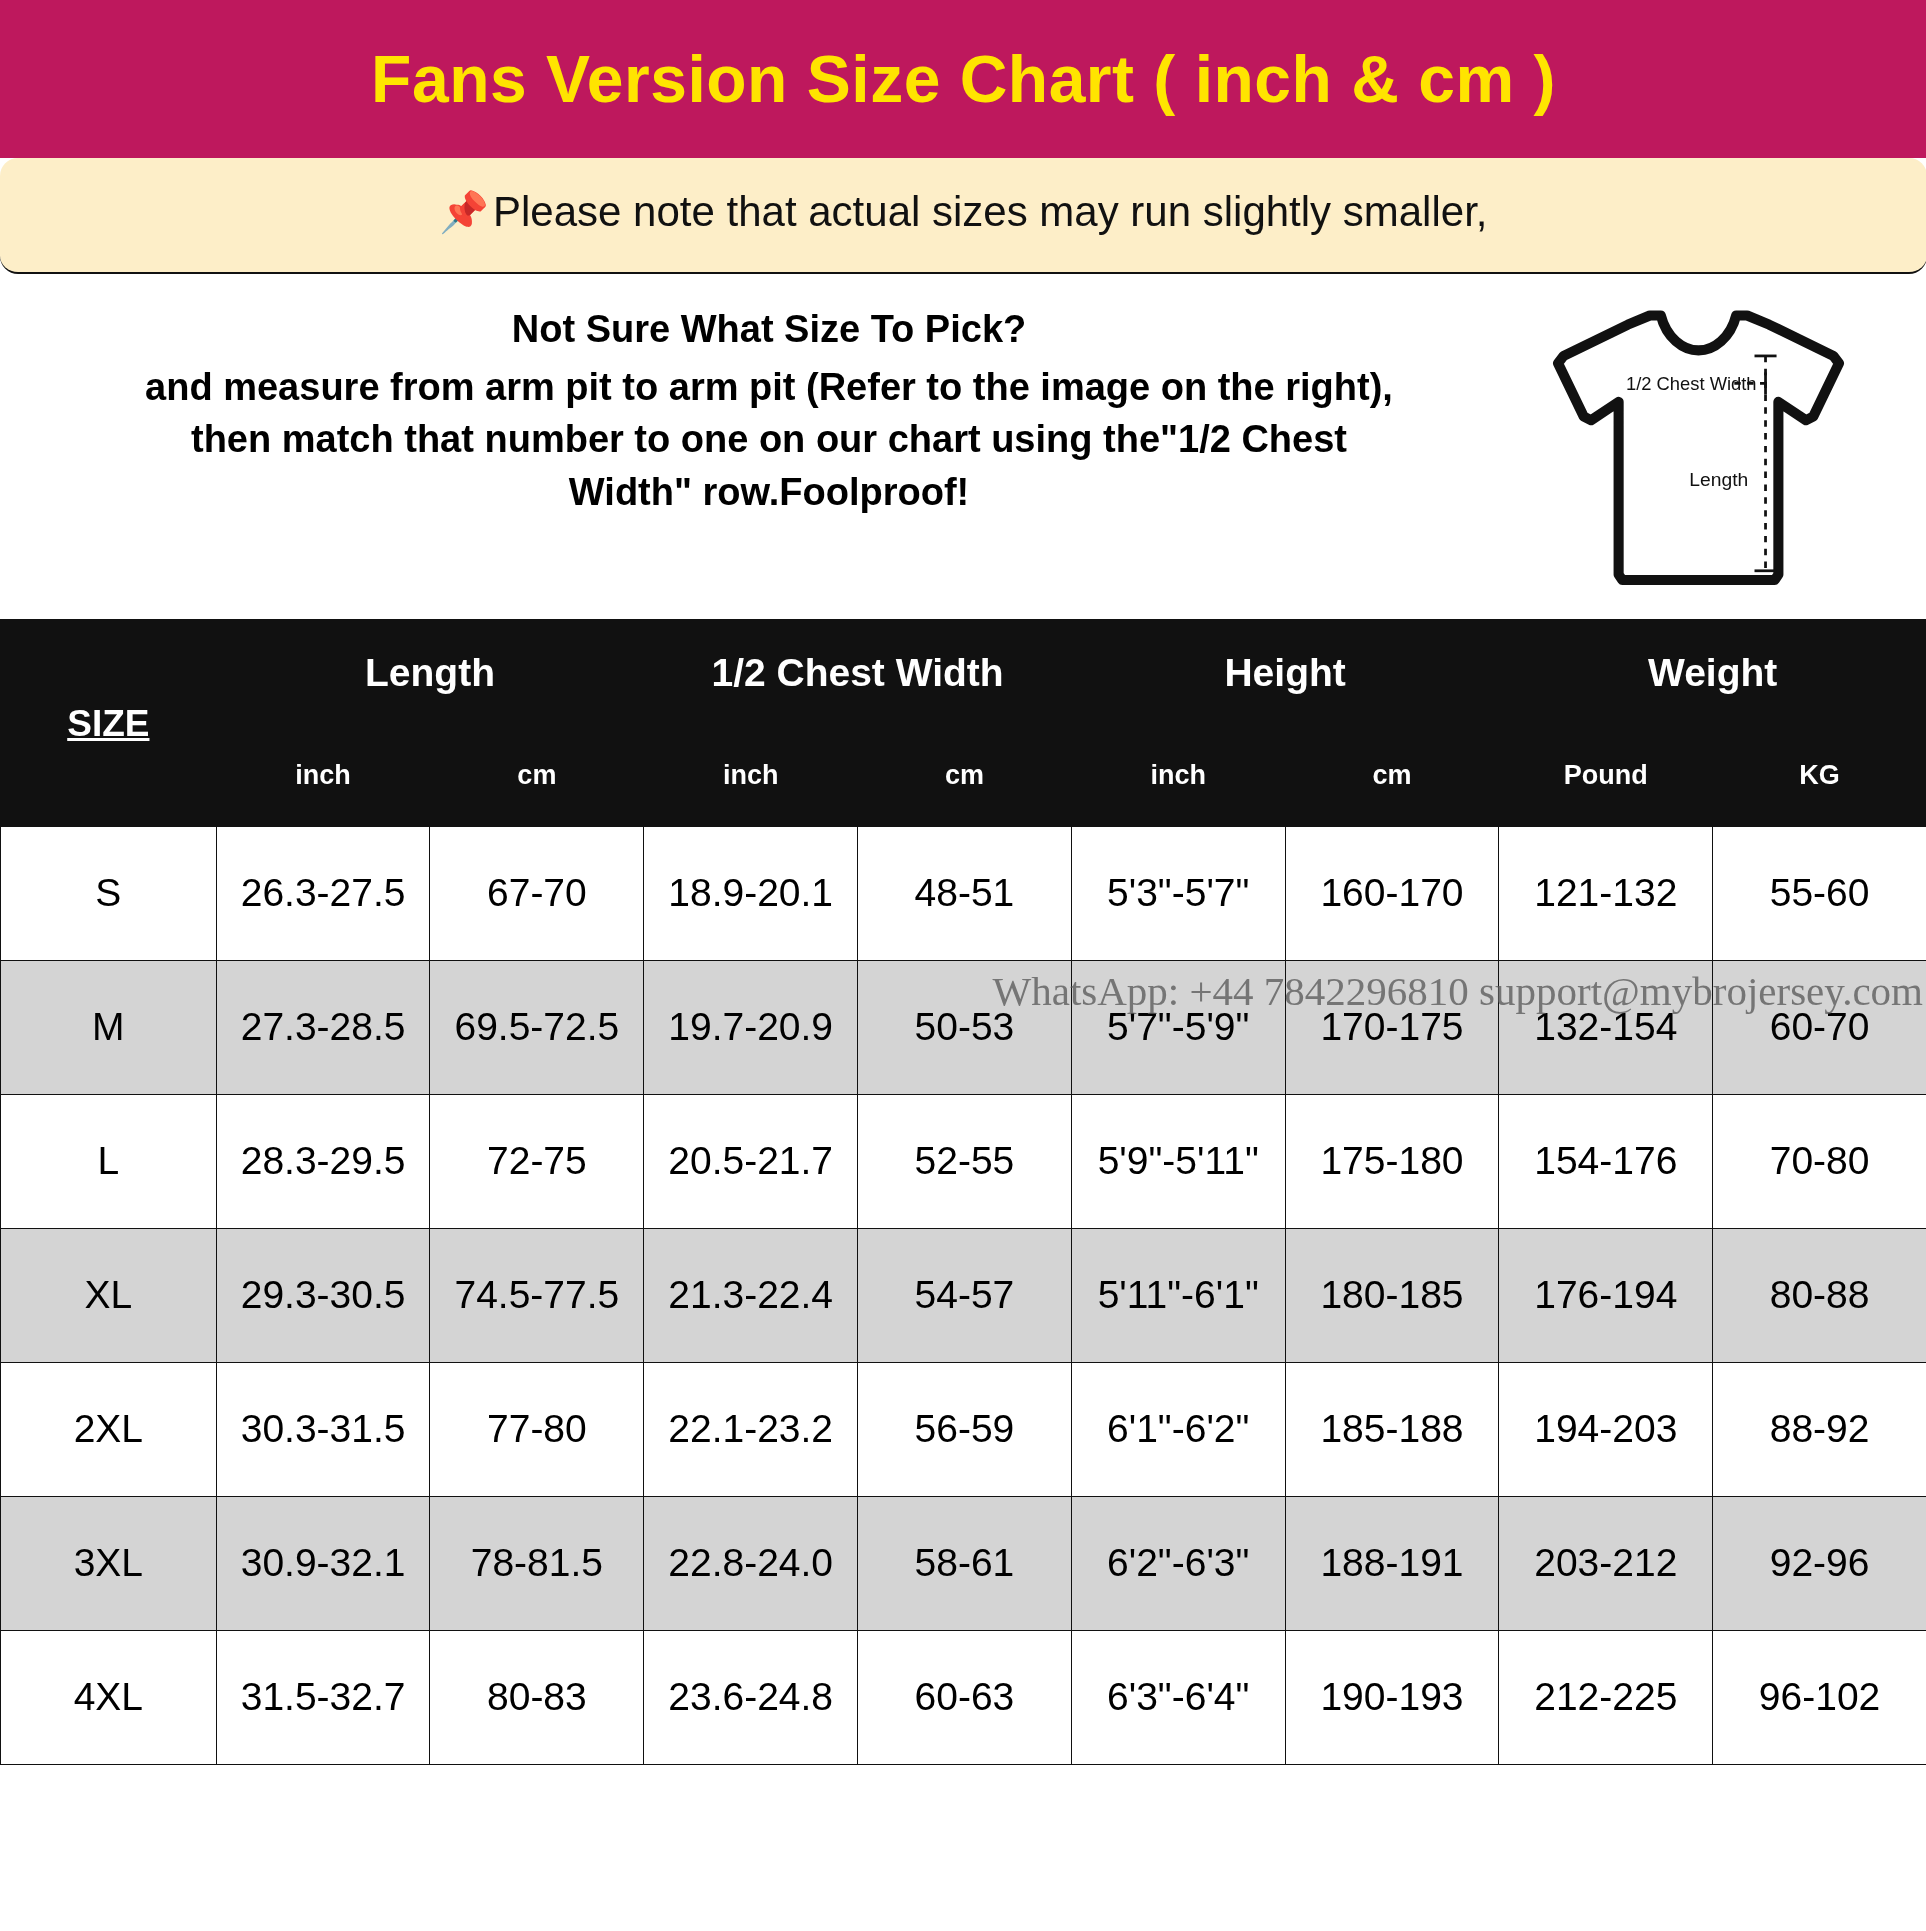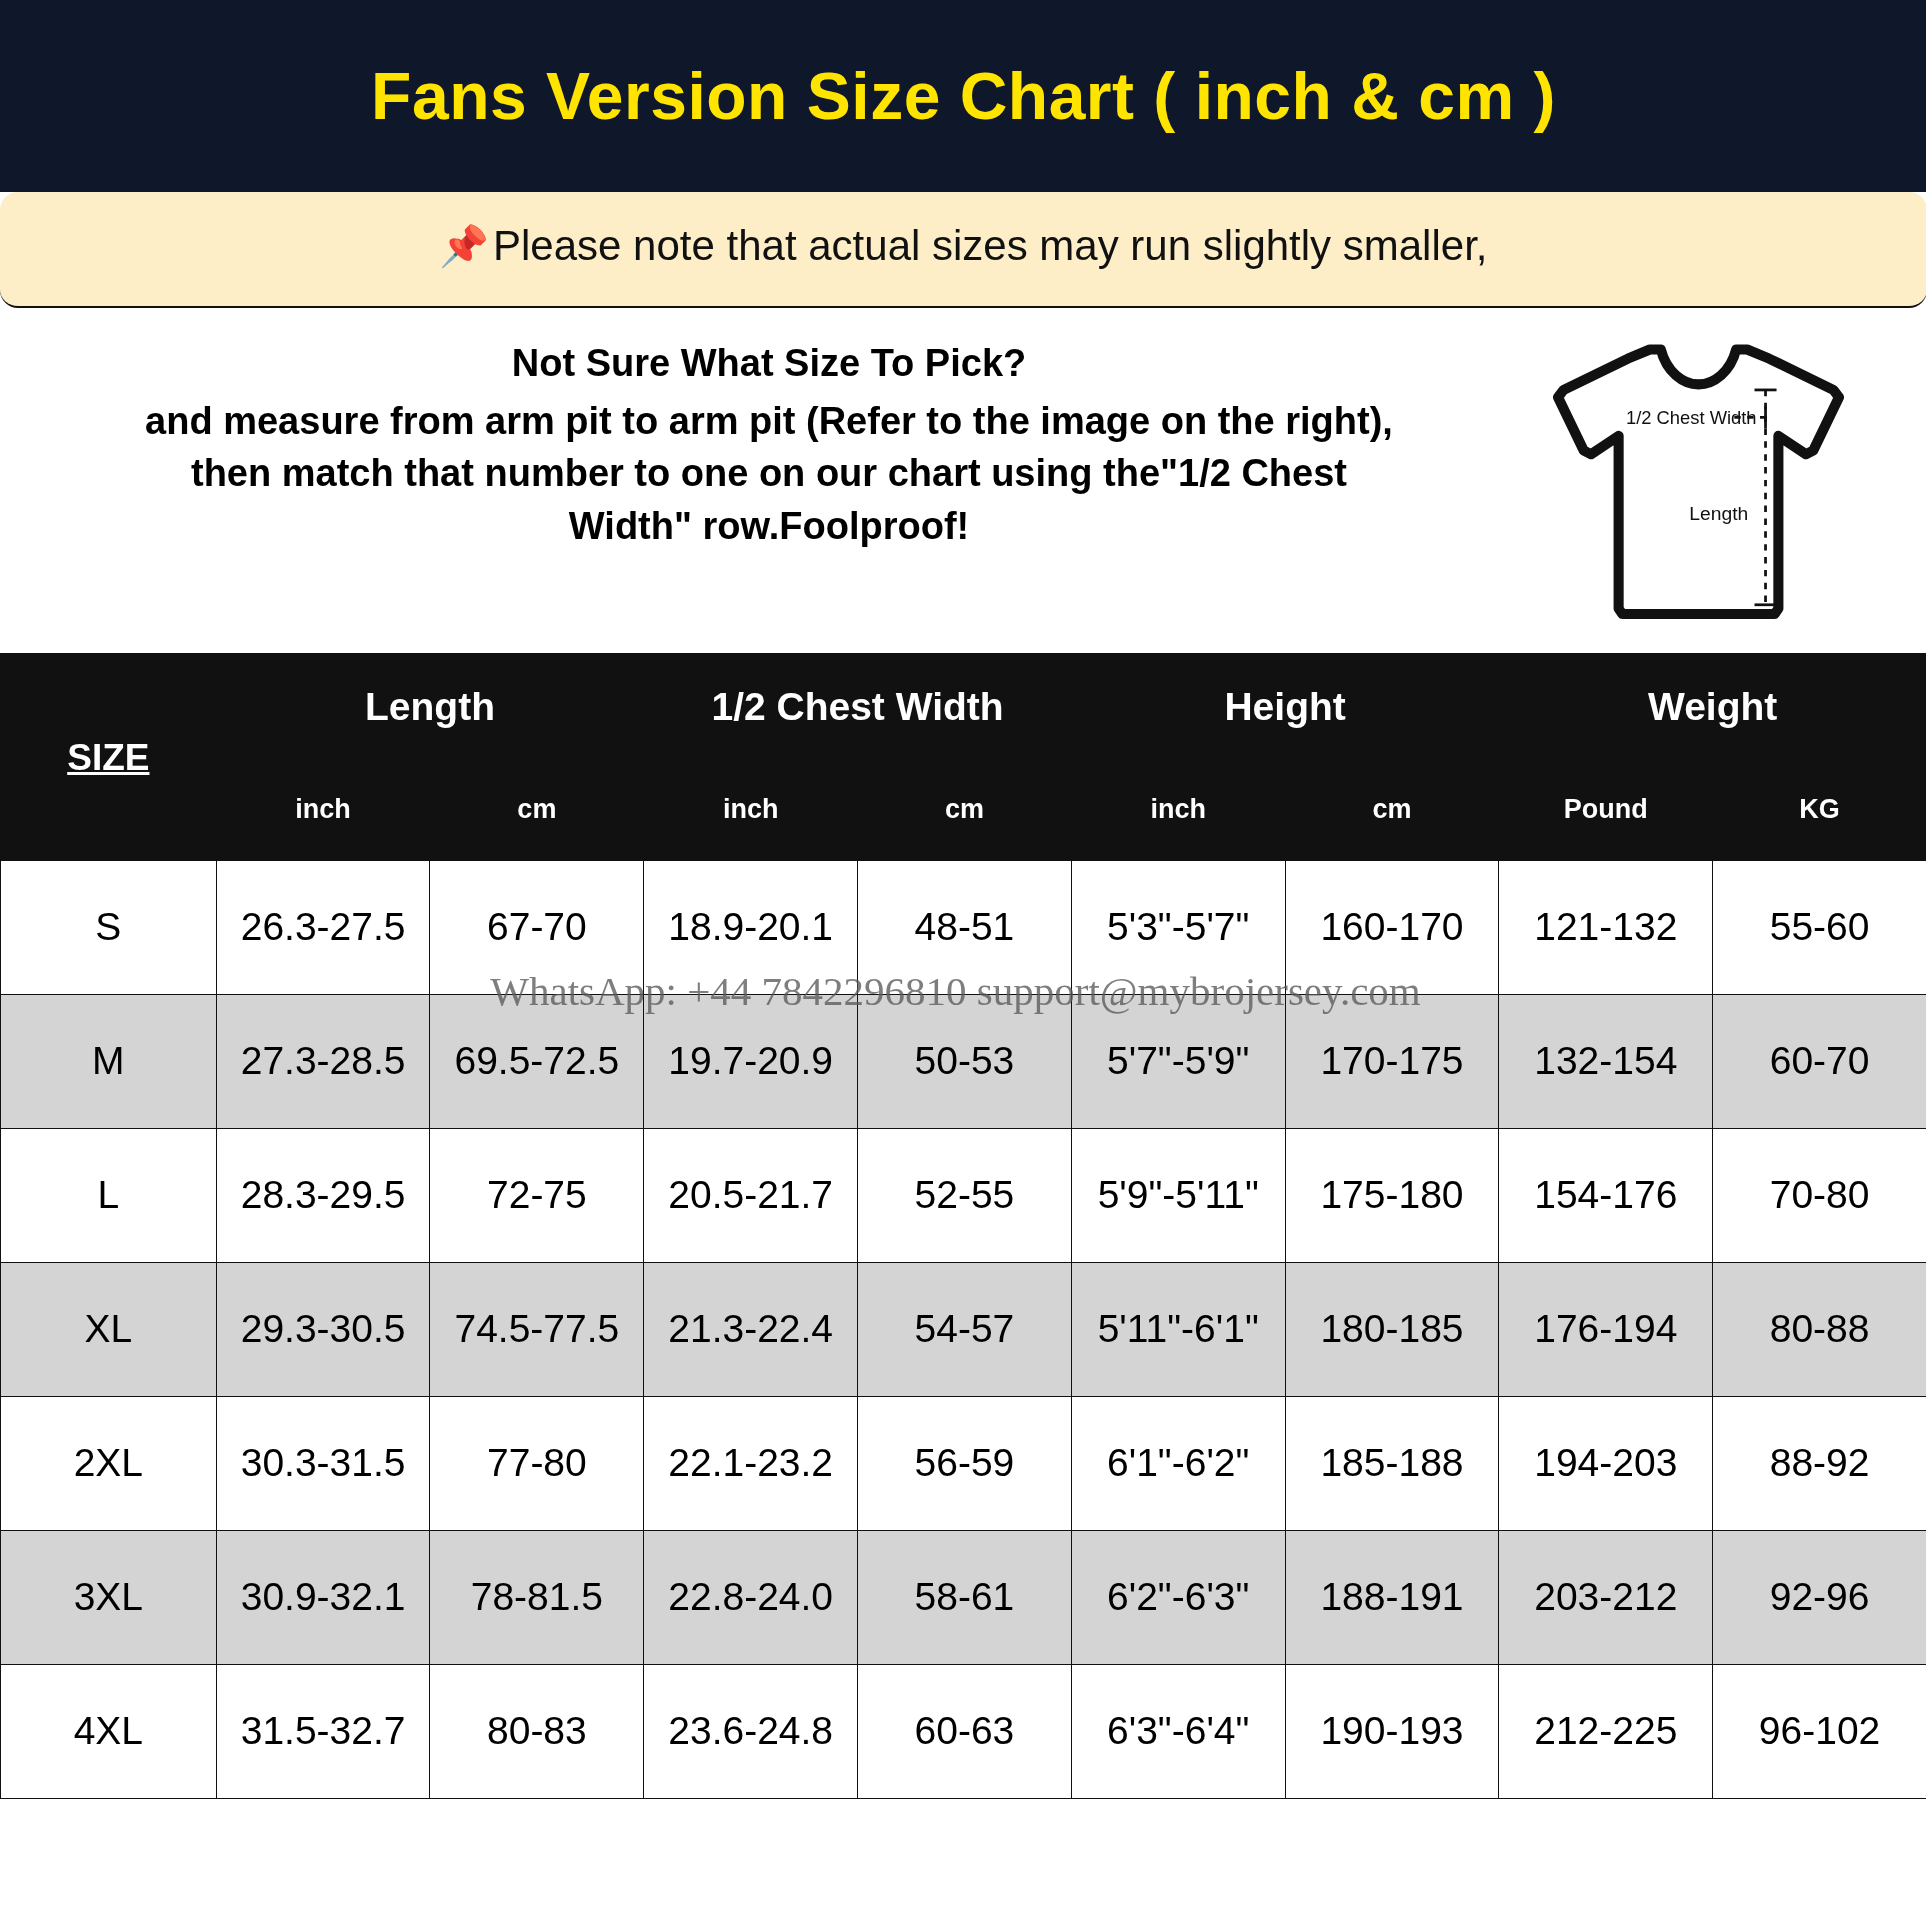--- a/index.html
+++ b/index.html
@@ -17,22 +17,22 @@
   .page {
     width: 1927px;
     height: 1931px;
     position: relative;
     box-sizing: border-box;
     background: #ffffff;
   }
 
   
   .title-bar {
-    background: #0f172a;
-    height: 192px;
+    background: #be185d;
+    height: 158px;
     display: flex;
     align-items: center;
     justify-content: center;
   }
   .title-bar .title {
     color: #ffe400;
     font-size: 66px;
     font-weight: bold;
     letter-spacing: 0.5px;
     text-align: center;
@@ -138,23 +138,23 @@
     background: #d4d4d4;
   }
   td.size-cell {
     font-size: 39px;
   }
 
   
   .watermark {
     position: absolute;
     left: 0;
-    right: 16px;
+    right: 4px;
     top: 967px;
-    text-align: center;
+    text-align: right;
     font-size: 41px;
     color: rgba(90, 90, 90, 0.78);
     font-family: "Liberation Serif", serif;
     pointer-events: none;
     white-space: nowrap;
   }
 </style>
 </head>
 <body>
 

